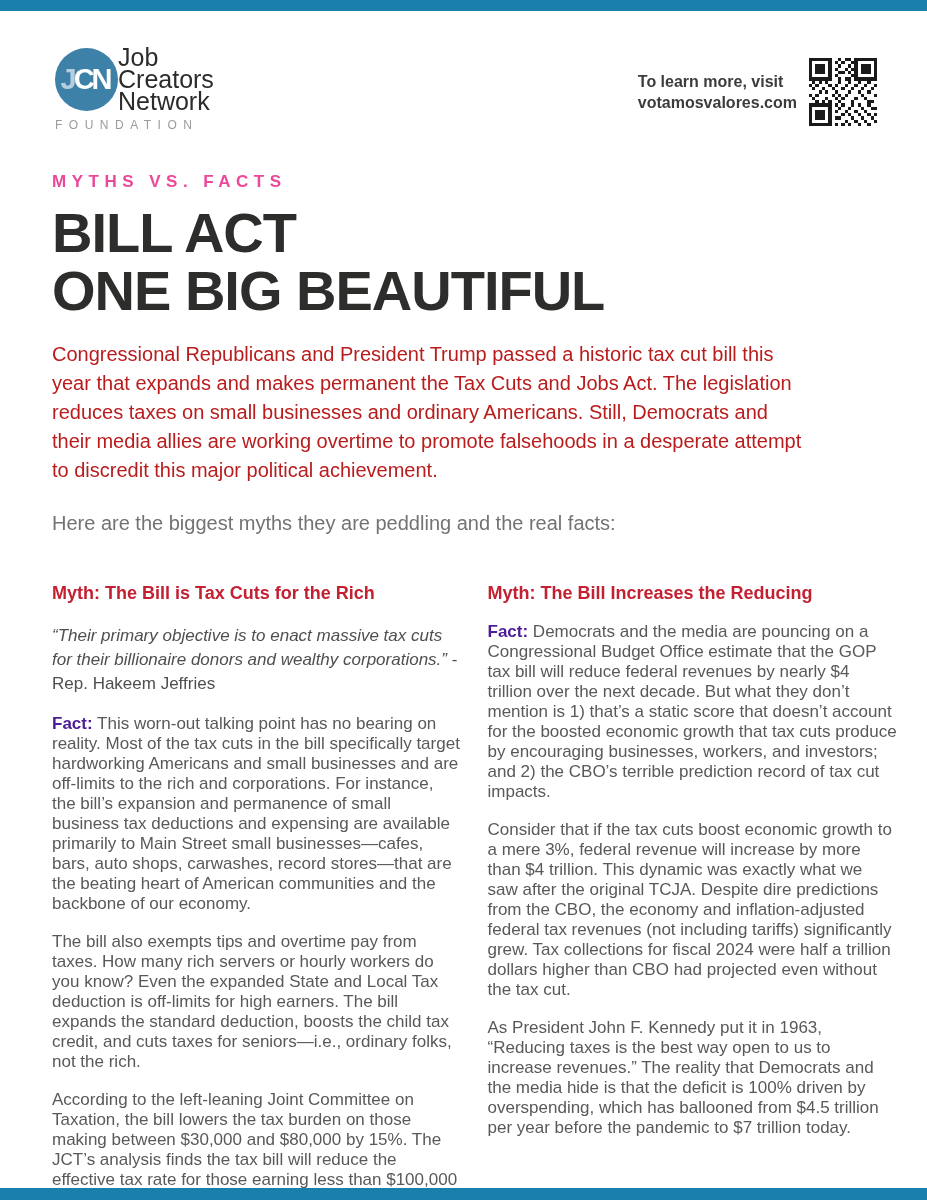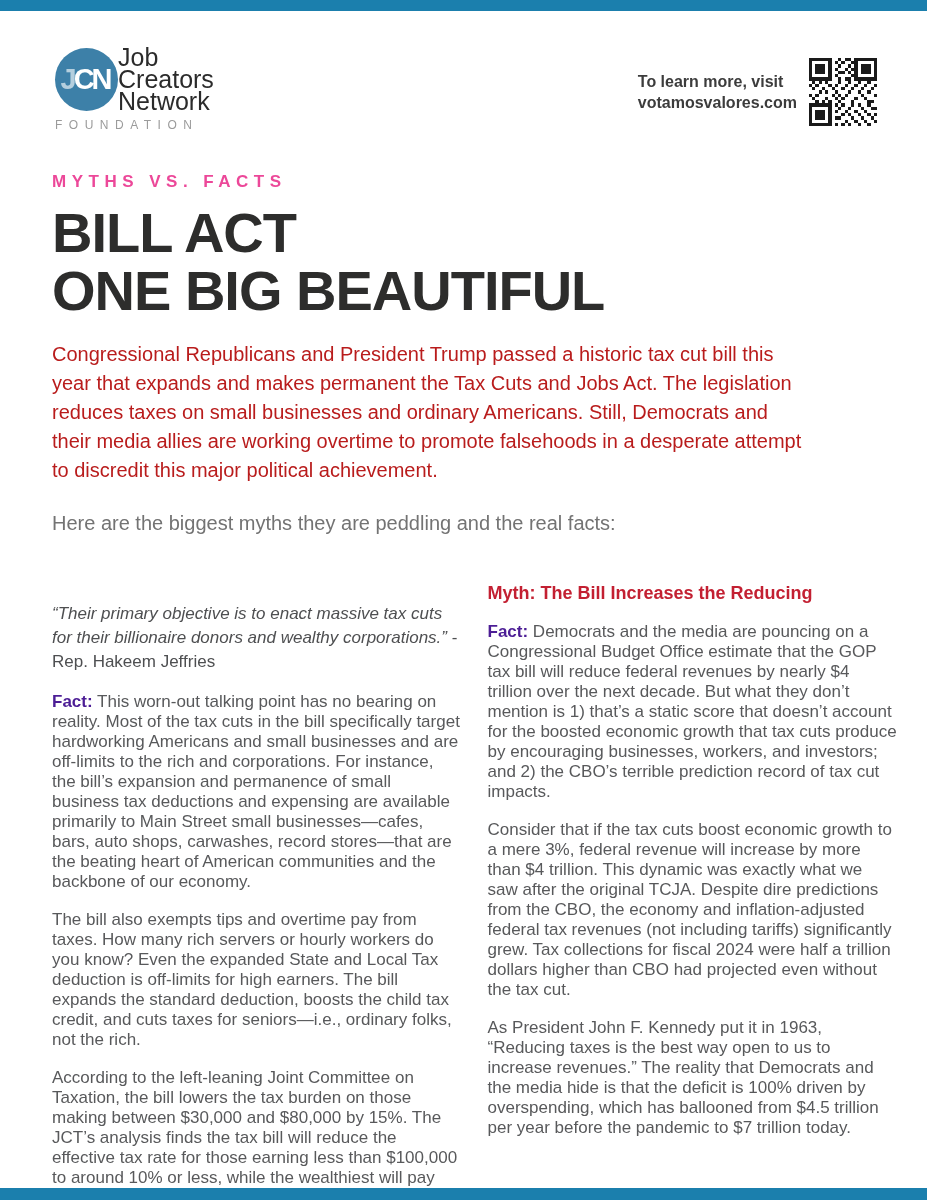--- a/index.html
+++ b/index.html
@@ -170,20 +170,21 @@
     <div class="kicker">MYTHS VS. FACTS</div>
     <h1 class="title">
       <div>BILL ACT</div>
       <div>ONE BIG BEAUTIFUL</div>
     </h1>
     <p class="intro">Congressional Republicans and President Trump passed a historic tax cut bill this year that expands and makes permanent the Tax Cuts and Jobs Act. The legislation reduces taxes on small businesses and ordinary Americans. Still, Democrats and their media allies are working overtime to promote falsehoods in a desperate attempt to discredit this major political achievement.</p>
     <p class="lead-in">Here are the biggest myths they are peddling and the real facts:</p>
 
     <div class="columns">
       <section class="col">
+        <h2 class="myth-heading">Myth: The Bill is Tax Cuts for the Rich</h2>
         <p class="quote"><span class="q">“Their primary objective is to enact massive tax cuts for their billionaire donors and wealthy corporations.”</span><span class="attr"> - Rep. Hakeem Jeffries</span></p>
         <p class="body"><strong>Fact:</strong><span> This worn-out talking point has no bearing on reality. Most of the tax cuts in the bill specifically target hardworking Americans and small businesses and are off-limits to the rich and corporations. For instance, the bill’s expansion and permanence of small business tax deductions and expensing are available primarily to Main Street small businesses—cafes, bars, auto shops, carwashes, record stores—that are the beating heart of American communities and the backbone of our economy.</span></p>
         <p class="body">The bill also exempts tips and overtime pay from taxes. How many rich servers or hourly workers do you know? Even the expanded State and Local Tax deduction is off-limits for high earners. The bill expands the standard deduction, boosts the child tax credit, and cuts taxes for seniors—i.e., ordinary folks, not the rich.</p>
         <p class="body">According to the left-leaning Joint Committee on Taxation, the bill lowers the tax burden on those making between $30,000 and $80,000 by 15%. The JCT’s analysis finds the tax bill will reduce the effective tax rate for those earning less than $100,000 to around 10% or less, while the wealthiest will pay effective rates that are close to 30%.</p>
       </section>
 
       <section class="col">
         <h2 class="myth-heading">Myth: The Bill Increases the Reducing</h2>
         <p class="body"><strong>Fact:</strong><span> Democrats and the media are pouncing on a Congressional Budget Office estimate that the GOP tax bill will reduce federal revenues by nearly $4 trillion over the next decade. But what they don’t mention is 1) that’s a static score that doesn’t account for the boosted economic growth that tax cuts produce by encouraging businesses, workers, and investors; and 2) the CBO’s terrible prediction record of tax cut impacts.</span></p>
         <p class="body">Consider that if the tax cuts boost economic growth to a mere 3%, federal revenue will increase by more than $4 trillion. This dynamic was exactly what we saw after the original TCJA. Despite dire predictions from the CBO, the economy and inflation-adjusted federal tax revenues (not including tariffs) significantly grew. Tax collections for fiscal 2024 were half a trillion dollars higher than CBO had projected even without the tax cut.</p>

